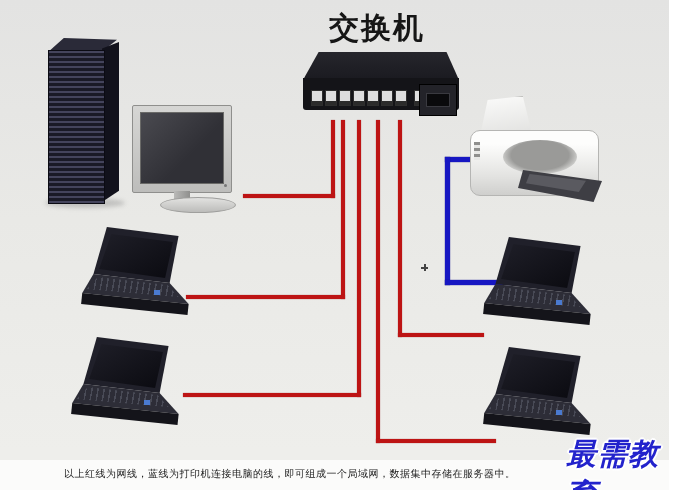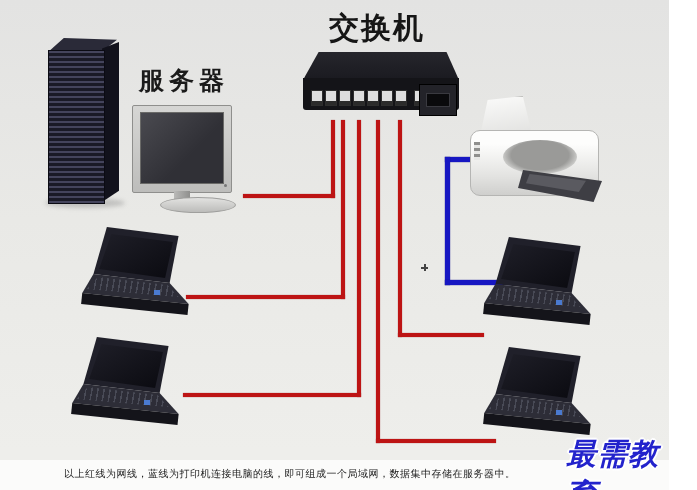--- a/index.html
+++ b/index.html
@@ -86,21 +86,20 @@
   .laptop-bl{left:70px;top:337px;}
   .laptop-tr{left:482px;top:237px;}
   .laptop-br{left:482px;top:347px;}
 </style>
 </head>
 <body>
 
 <div class="stage">
 
   <div class="abs diagram-title">交换机</div>
-  <div class="abs dev-label server-label">服务器</div>
 
   <div class="cable red" style="left:331px;top:120px;width:4px;height:78px"></div>
   <div class="cable red" style="left:243px;top:194px;width:92px;height:4px"></div>
   <div class="cable red" style="left:341px;top:120px;width:4px;height:179px"></div>
   <div class="cable red" style="left:186px;top:295px;width:159px;height:4px"></div>
   <div class="cable red" style="left:357px;top:120px;width:4px;height:277px"></div>
   <div class="cable red" style="left:183px;top:393px;width:178px;height:4px"></div>
   <div class="cable red" style="left:376px;top:120px;width:4px;height:323px"></div>
   <div class="cable red" style="left:376px;top:439px;width:120px;height:4px"></div>
   <div class="cable red" style="left:398px;top:120px;width:4px;height:217px"></div>

